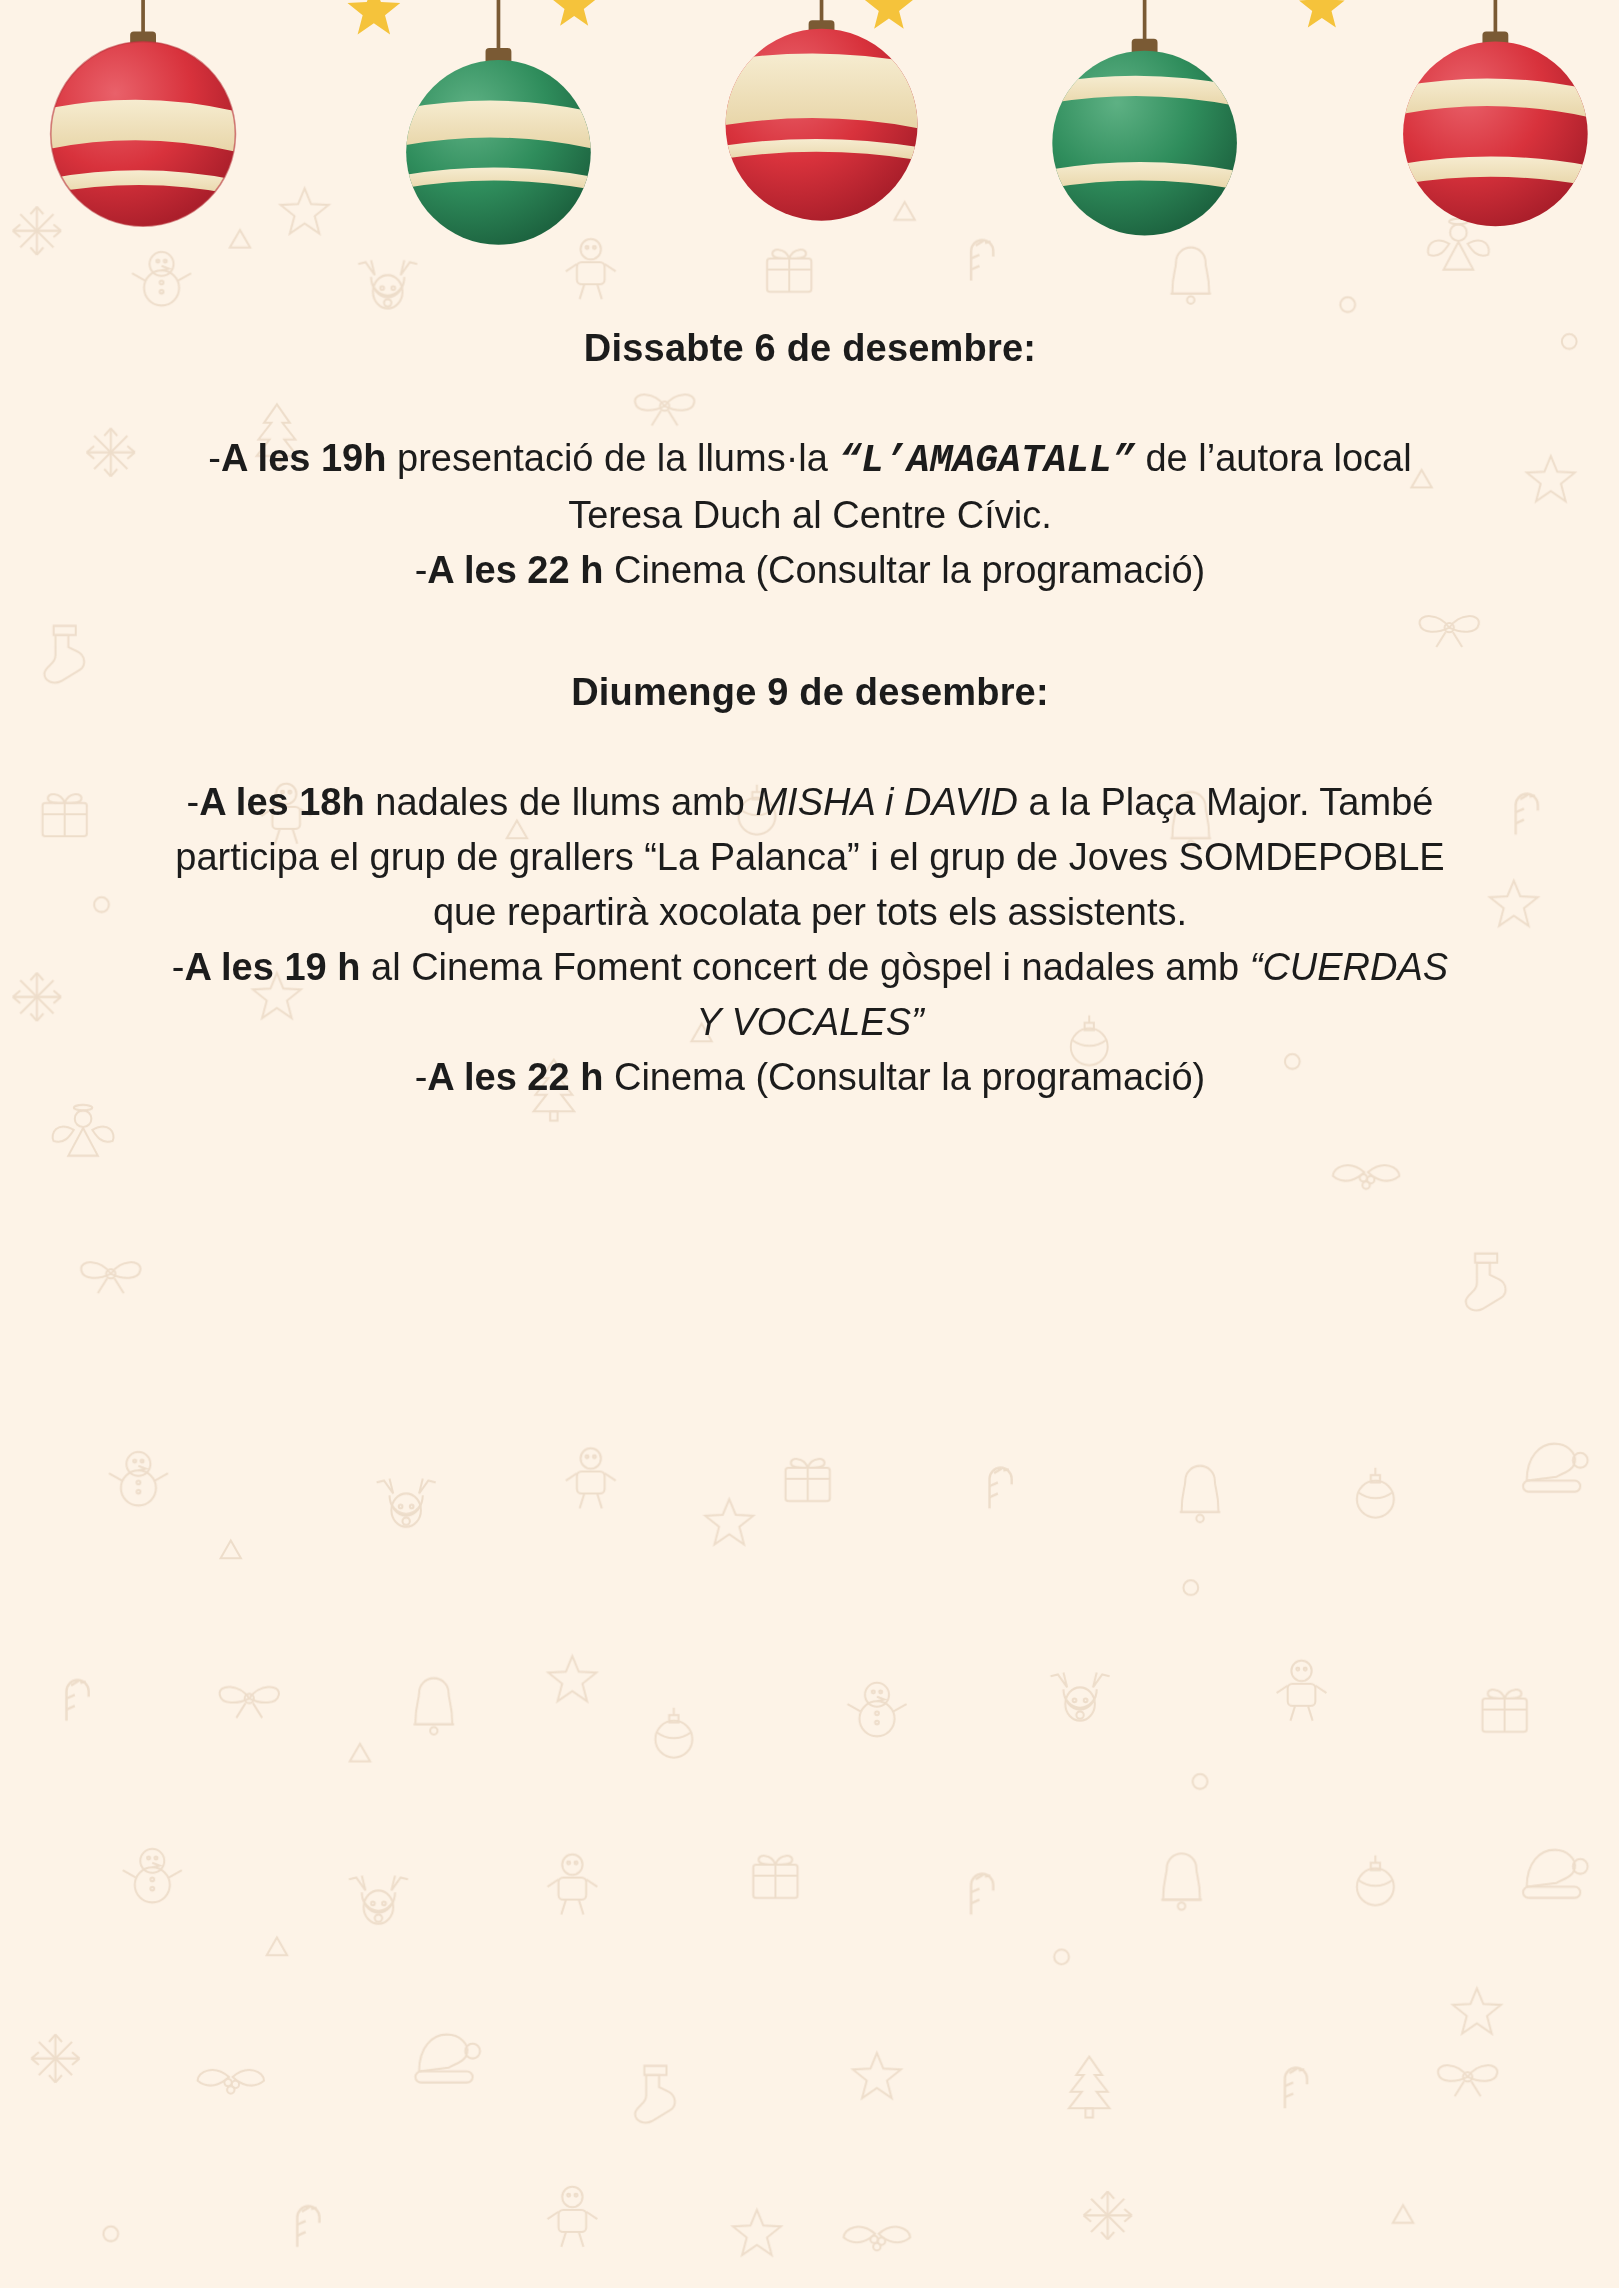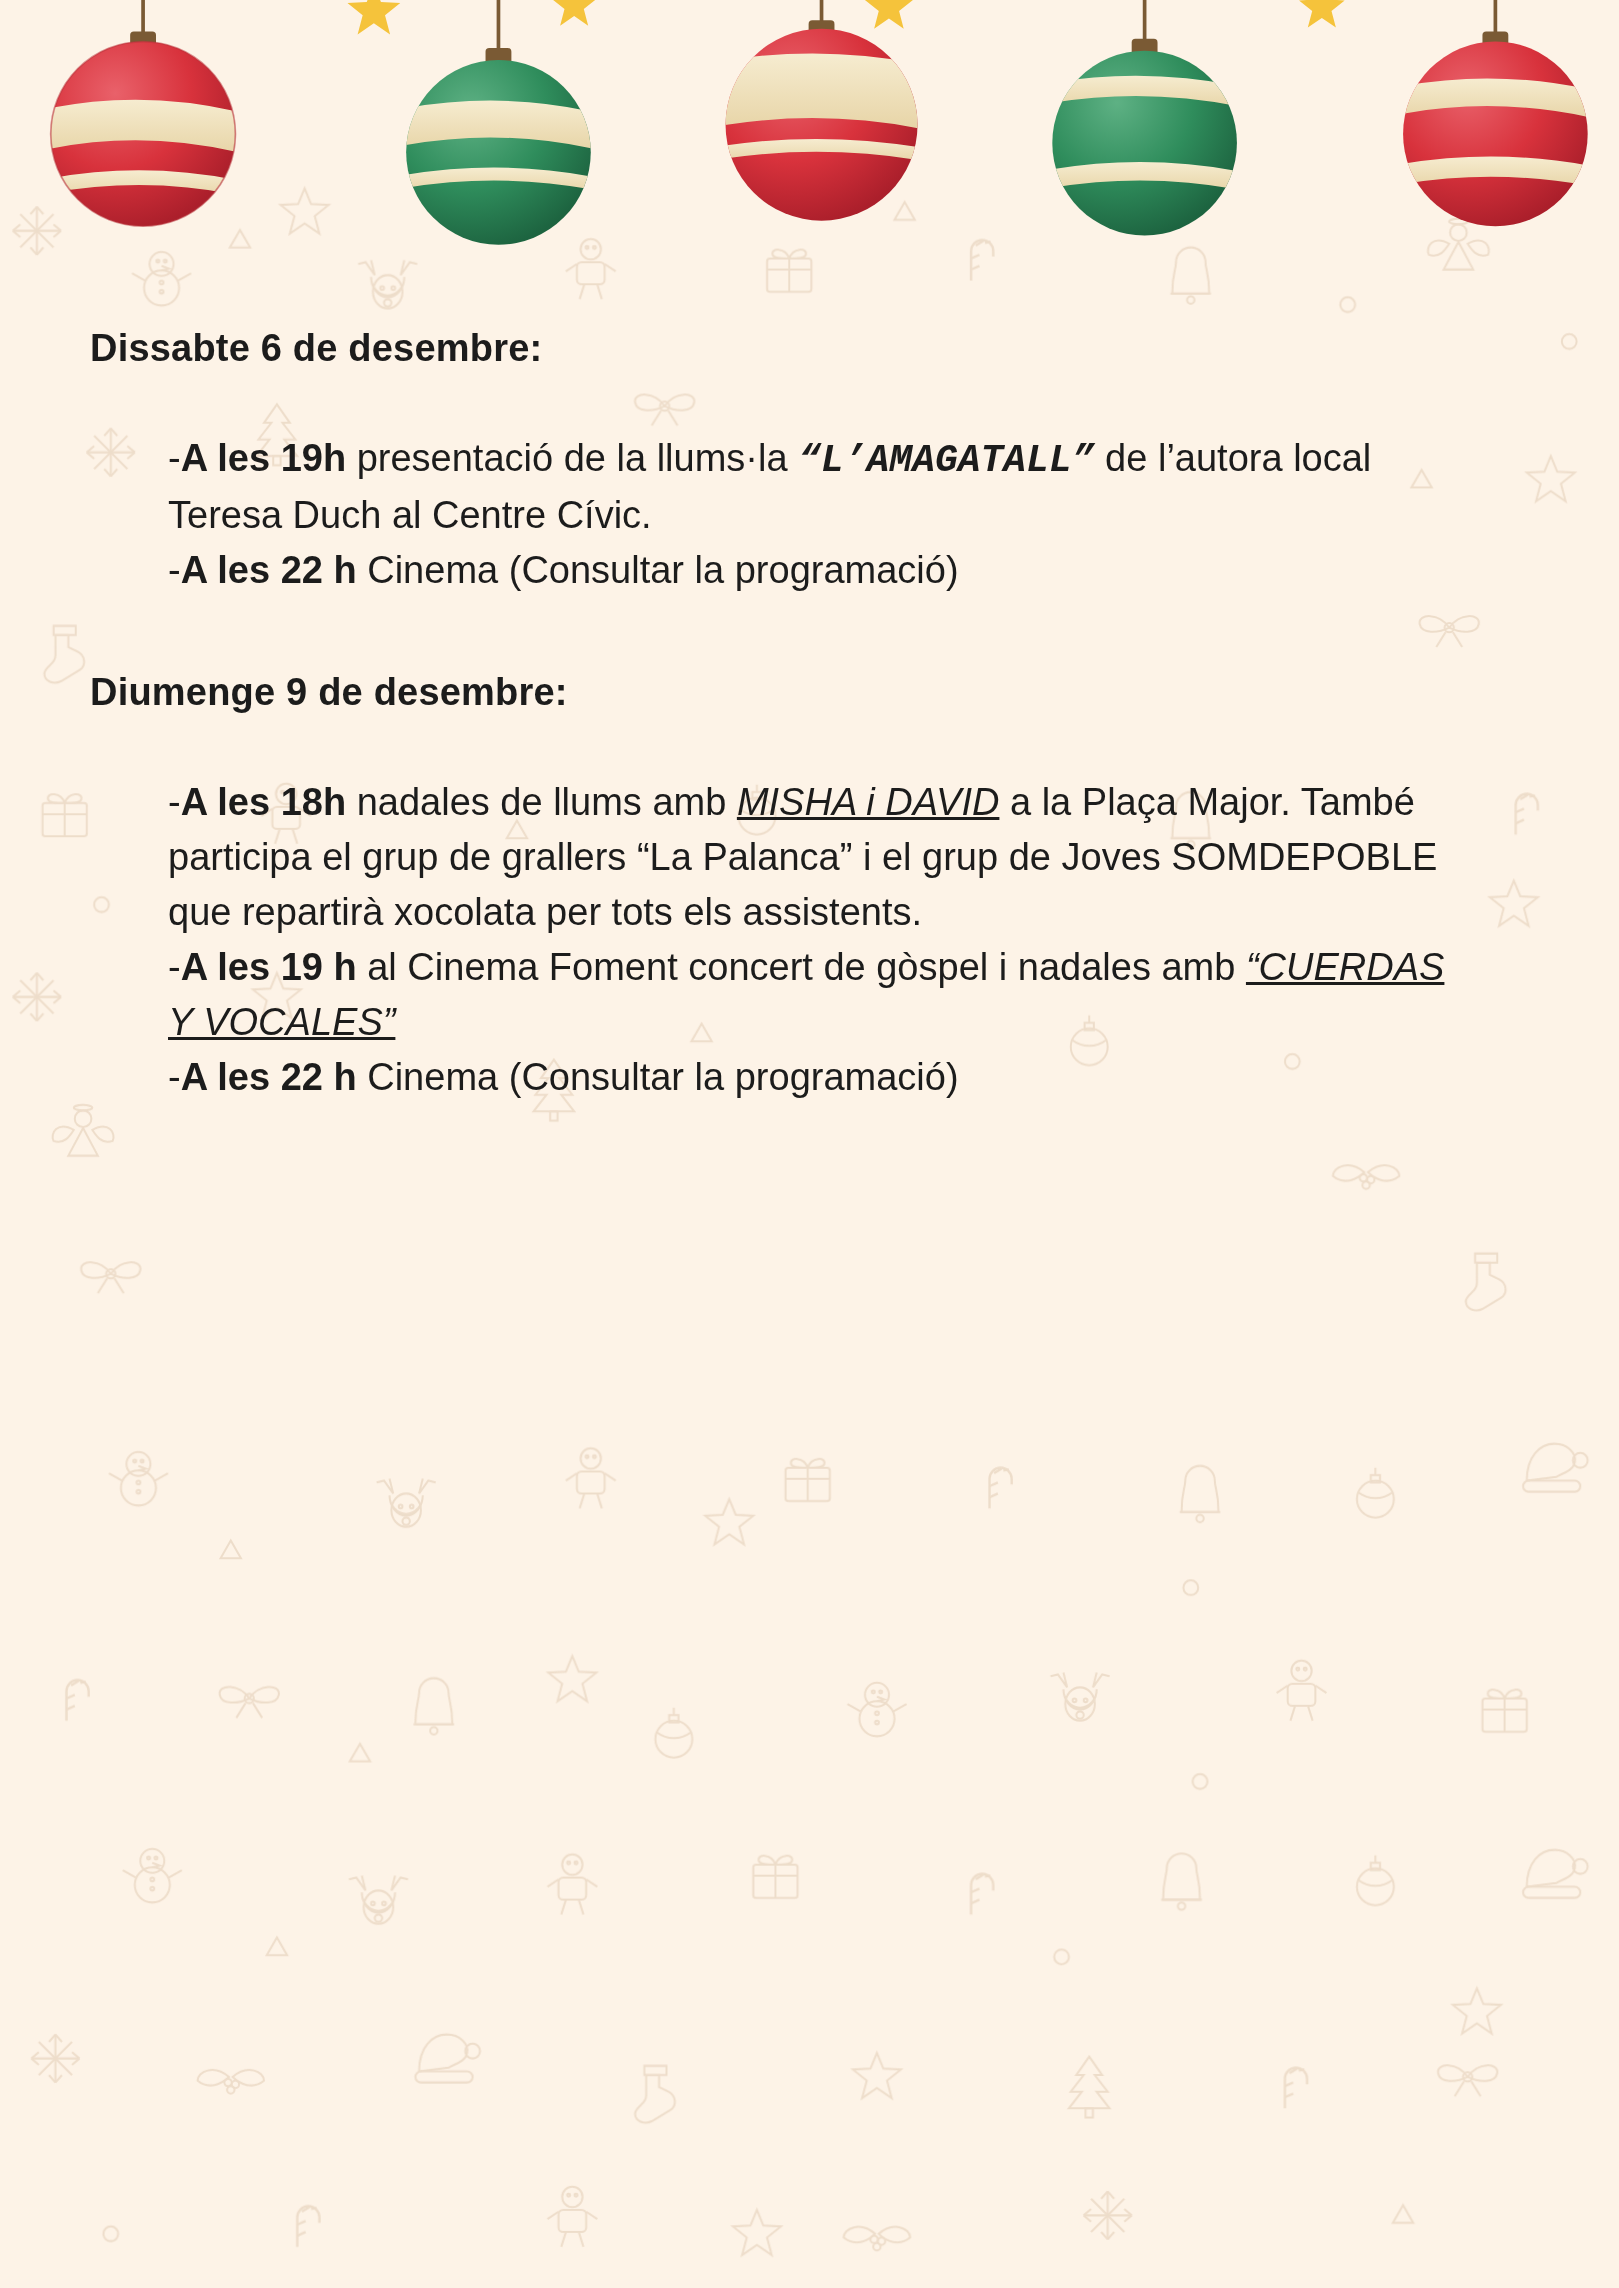--- a/index.html
+++ b/index.html
@@ -35,20 +35,21 @@
     pointer-events: none;
   }
 
   
   #content {
     position: relative;
     z-index: 3;
     width: 1440px;
     margin: 0 auto;
     padding-top: 323px;
+    text-align: center;
   }
 
   .day-heading {
     font-size: 38px;
     font-weight: bold;
     letter-spacing: 0.2px;
     margin: 0 0 57px 0;
     line-height: 1.35;
   }
 
@@ -57,21 +58,21 @@
     line-height: 1.45;
     margin: 0 0 68px 0;
     padding: 0 78px;
   }
 
   .block p {
     margin: 0;
   }
 
   .b { font-weight: bold; }
-  .i { font-style: italic; text-decoration: underline; }
+  .i { font-style: italic; }
   .bi { font-weight: bold; font-style: italic; font-family: Liberation Mono, monospace; }
 </style>
 </head>
 <body>
 
 <svg id="bg-pattern" viewBox="0 0 1755 2480" preserveAspectRatio="none" aria-hidden="true">
   <defs>
     <g id="pi-snowflake" stroke="#eddcc9" stroke-width="2.2" fill="none">
       <line x1="0" y1="-26" x2="0" y2="26"></line>
       <line x1="-26" y1="0" x2="26" y2="0"></line>

